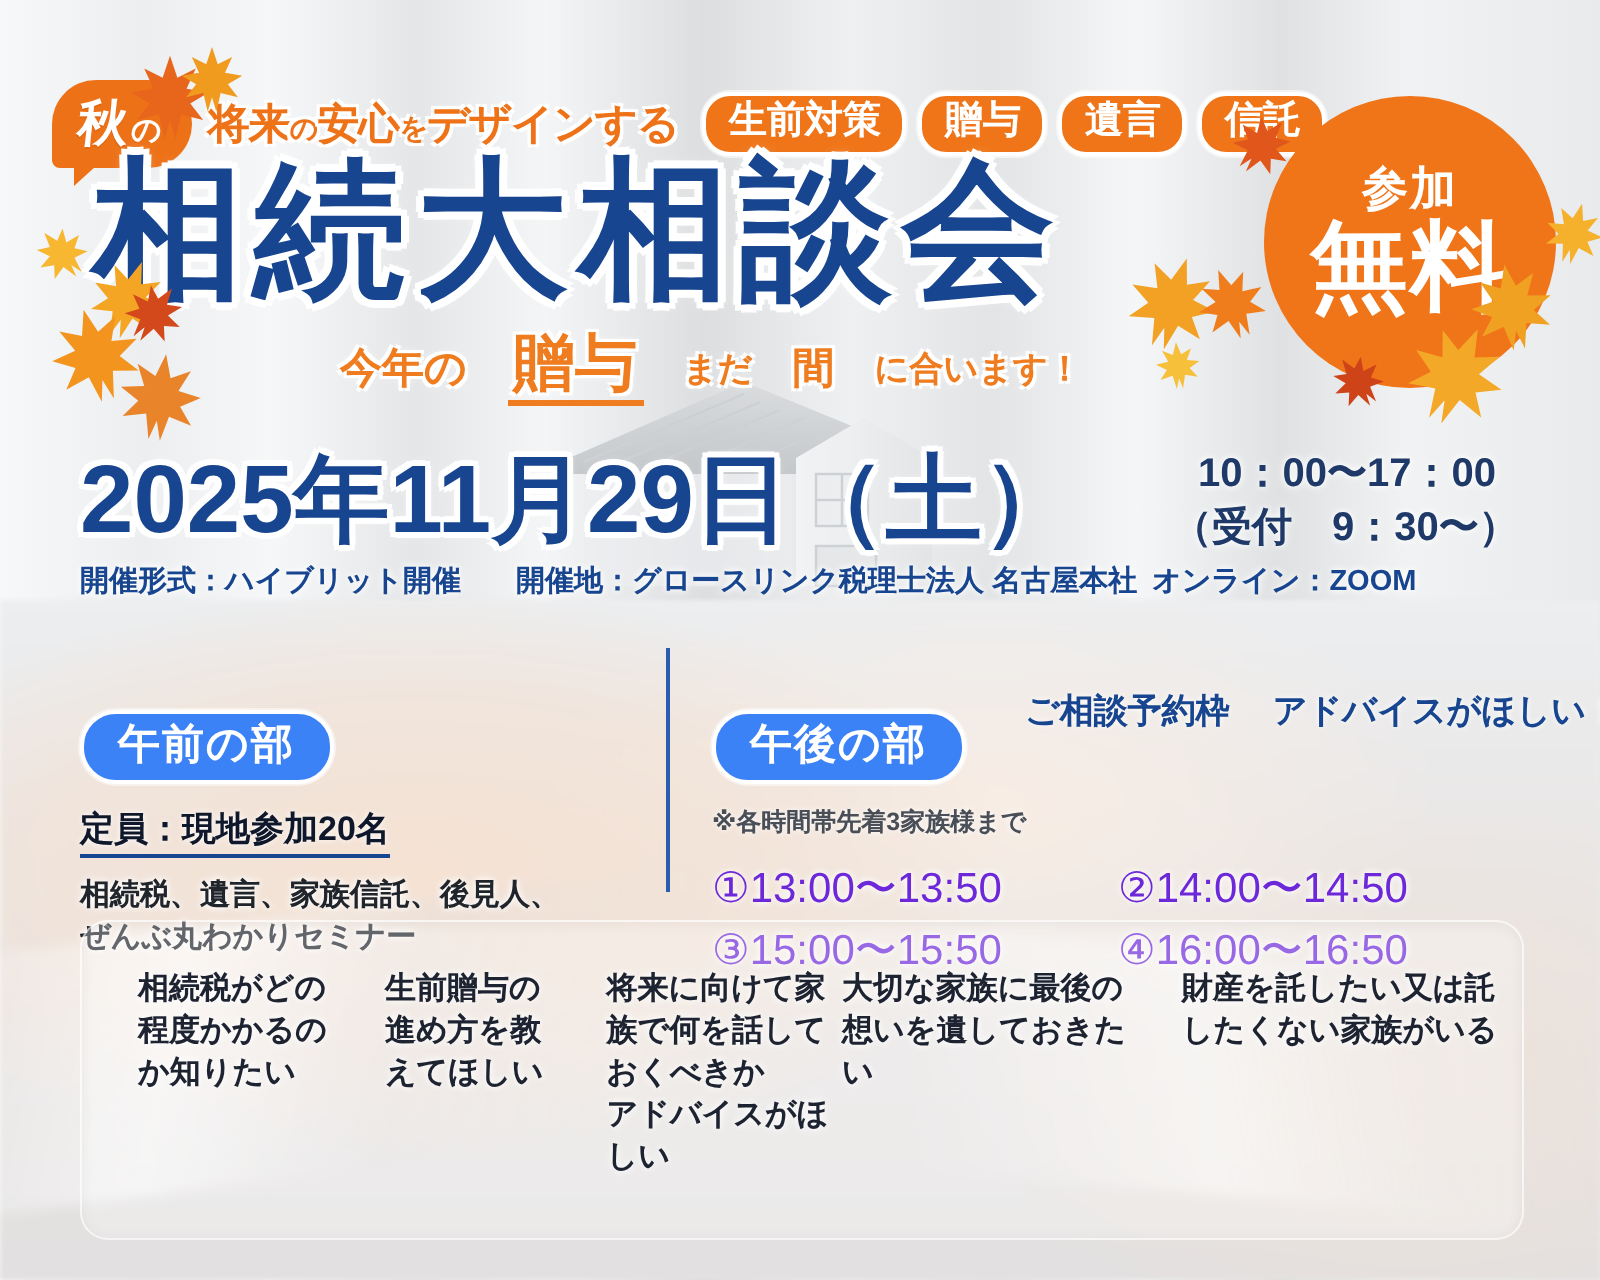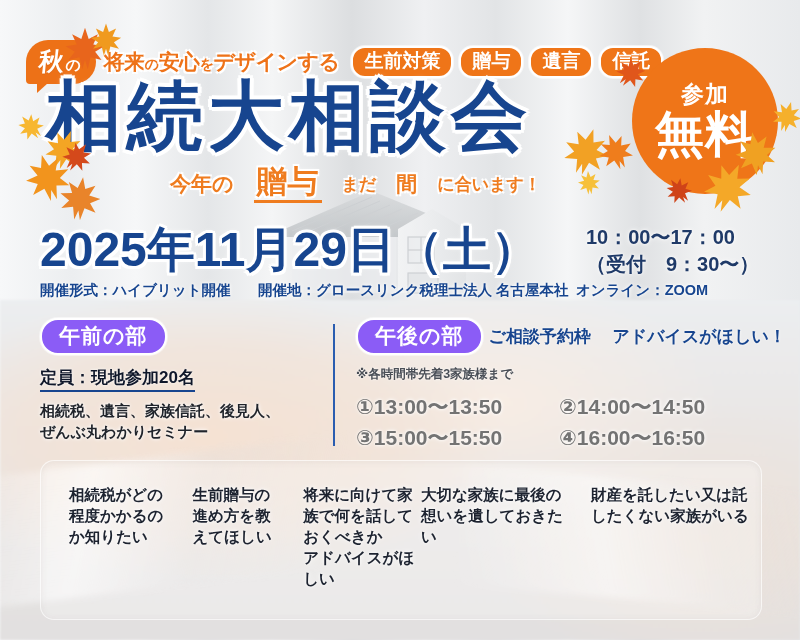--- a/index.html
+++ b/index.html
@@ -164,21 +164,21 @@
       -3px 0 0 #fff, 3px 0 0 #fff, 0 -3px 0 #fff, 0 3px 0 #fff,
       0 0 6px rgba(255,255,255,.9);
   }
 
   .time-block {
     position:absolute; left:586px; top:224px;
     color:#1f3a68; font-weight:700; line-height:1.35;
     text-align:left; white-space:nowrap;
     text-shadow:0 0 3px #fff, 0 0 6px rgba(255,255,255,.8);
   }
-  .time-block .t1 { font-size:20px; letter-spacing:0px; }
+  .time-block .t1 { font-size:20px; letter-spacing:0px;margin-left:13px; }
   .time-block .t2 { font-size:20px; letter-spacing:0px; }
 
   
   .venue-row {
     position:absolute; left:40px; top:281px;
     display:flex; align-items:baseline;
     width:730px; white-space:nowrap;
     color:#17458f; font-weight:700; font-size:14.5px;
     text-shadow:0 0 3px #fff, 0 0 5px rgba(255,255,255,.9);
   }
@@ -188,28 +188,29 @@
 
   
   .sessions { position:absolute; left:40px; top:318px; width:724px; height:128px; }
   .divider {
     position:absolute; left:293px; top:6px;
     width:2px; height:122px; background:#2a5db0;
   }
 
   .badge-pill {
     display:inline-block;
-    background:#8b5cf6; color:#fff;
+    background:#3b82f6; color:#fff;
     font-size:21px; font-weight:900;
     border-radius:18px;
     padding:4px 17px 6px;
     border:2px solid #fff;
     line-height:1.1;
     letter-spacing:1px;
     box-shadow:0 0 0 1px rgba(255,255,255,.5);
+    margin-top:37px;
   }
 
   
   .col-am { position:absolute; left:0; top:0; width:285px; }
   .cap-line {
     margin-top:11px;
     font-size:17px; font-weight:700; color:#0f172a;
     display:inline-block;
     border-bottom:2px solid #17458f;
     padding-bottom:1px;
@@ -217,37 +218,37 @@
   }
   .desc {
     margin-top:9px;
     font-size:15px; font-weight:700; color:#20242b;
     line-height:1.38;
     text-shadow:0 0 3px #fff, 0 0 5px rgba(255,255,255,.85);
   }
 
   
   .col-pm { position:absolute; left:316px; top:0; width:408px; }
-  .pm-head { display:flex; align-items:center; gap:6px; white-space:nowrap; }
+  .pm-head { display:flex; align-items:center; gap:30px; white-space:nowrap; }
   .pm-head-text {
     font-size:17px; font-weight:900; color:#17458f;
     text-shadow:0 0 3px #fff;
   }
   .pm-head-text .gap { display:inline-block; width:12px; }
   .pm-row2 { display:flex; align-items:baseline; justify-content:space-between; margin-top:11px; }
   .pm-note {
     font-size:12.5px; font-weight:700; color:#4a4f57;
     text-shadow:0 0 3px #fff;
     padding-right:6px;
   }
   .slots {
     margin-top:10px;
     display:grid; grid-template-columns:203px 1fr;
     row-gap:3px;
-    font-size:21px; font-weight:700; color:#737373;
+    font-size:21px; font-weight:400; color:#6d28d9;
     white-space:nowrap;
     text-shadow:0 0 3px #fff, 0 0 5px rgba(255,255,255,.85);
   }
 
   
   .concerns {
     position:absolute; left:40px; top:460px;
     width:722px; height:160px;
     background:rgba(255,255,255,.30);
     border:1px solid rgba(255,255,255,.55);

